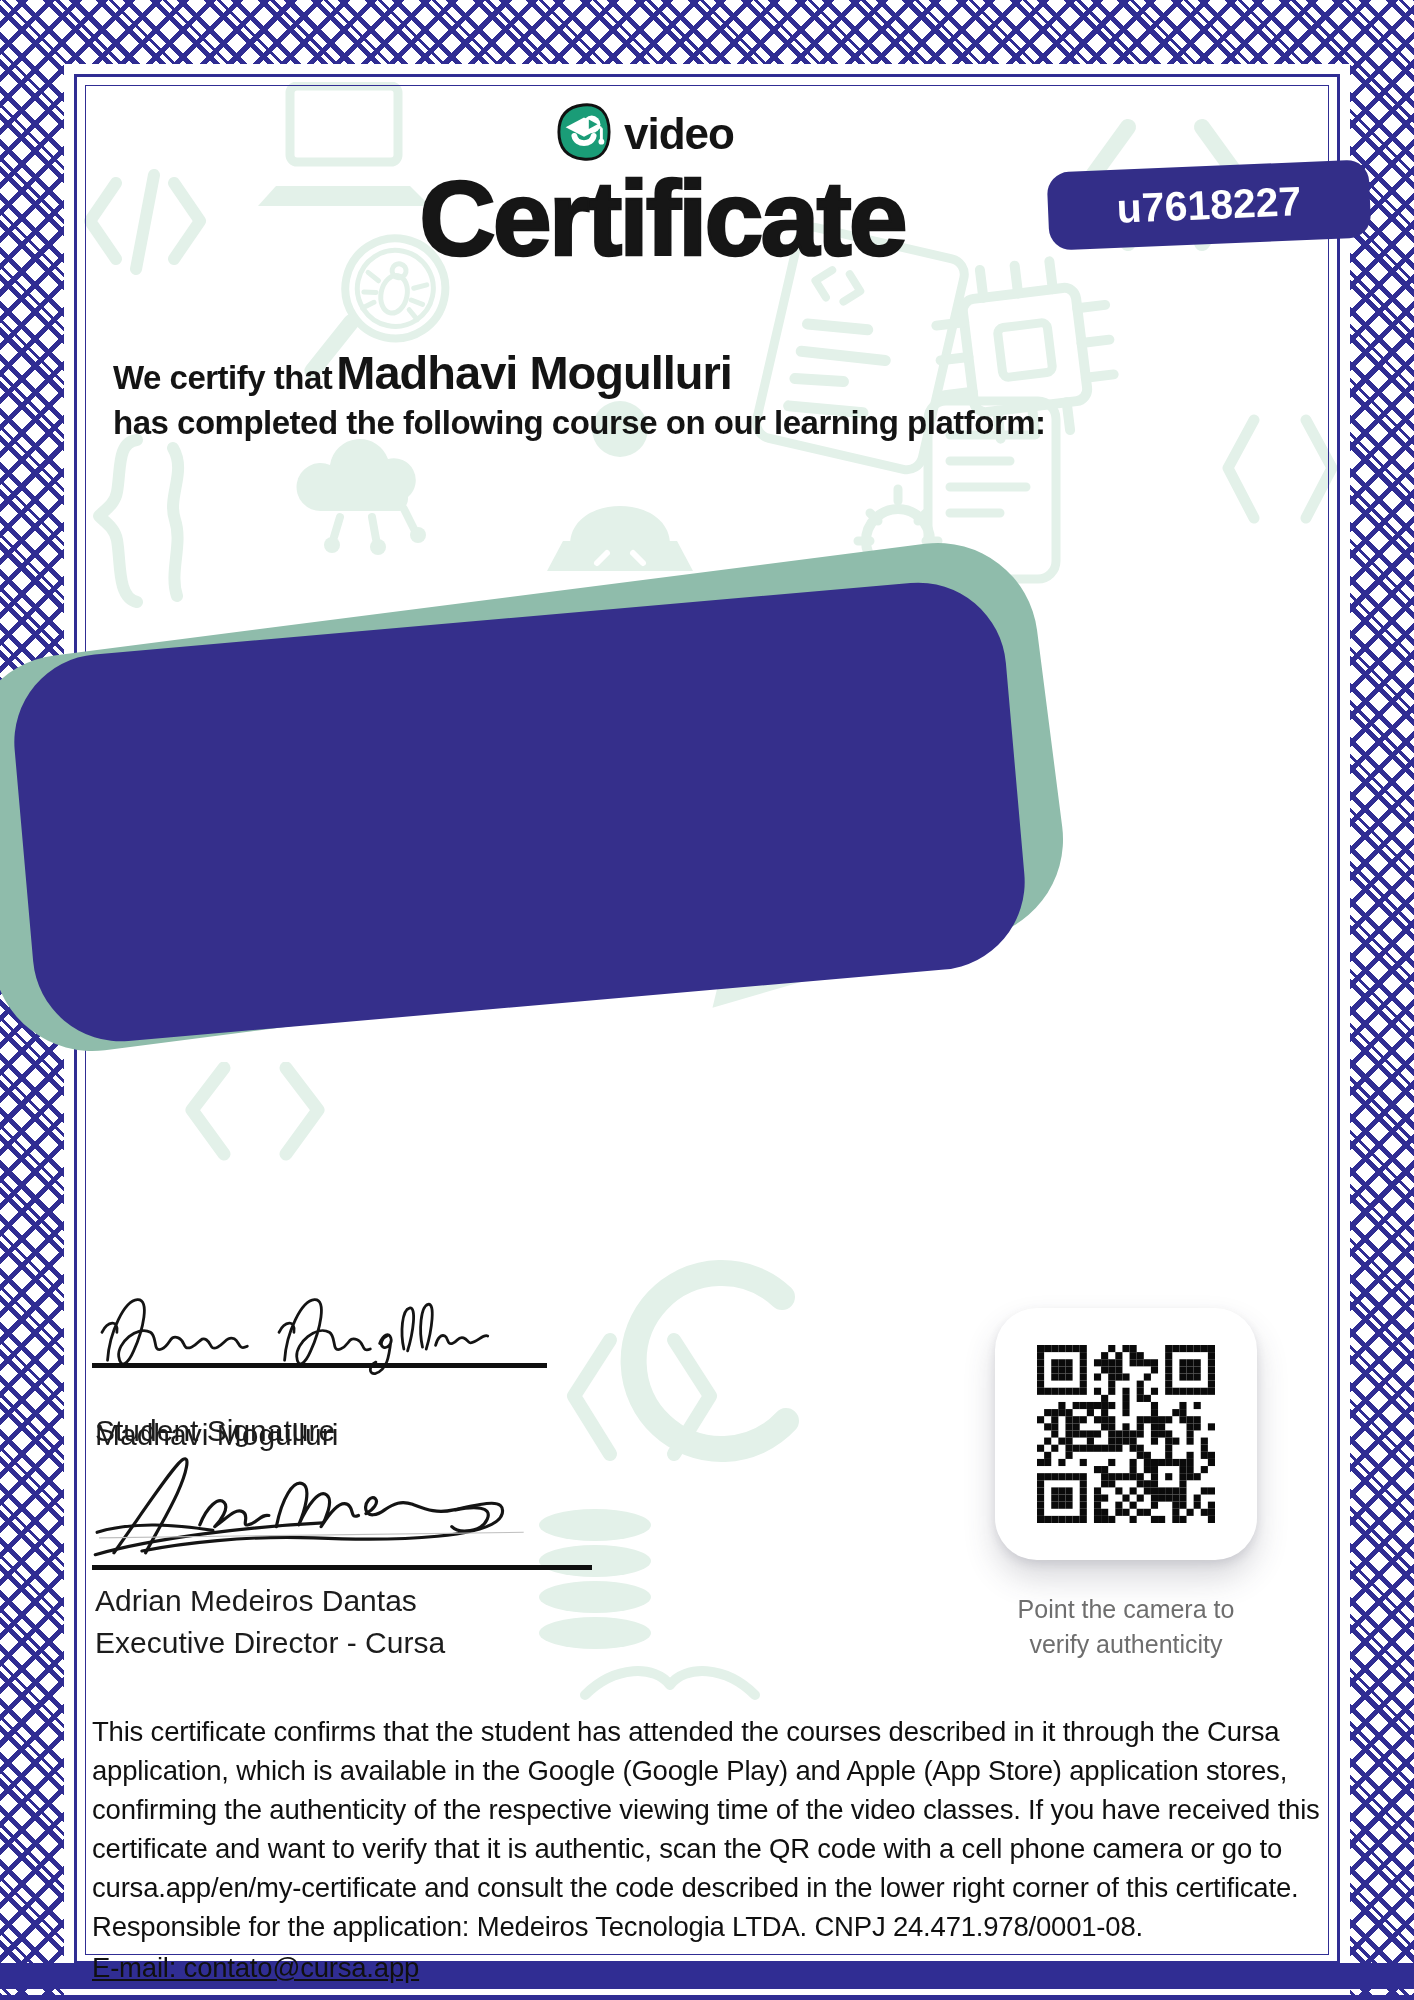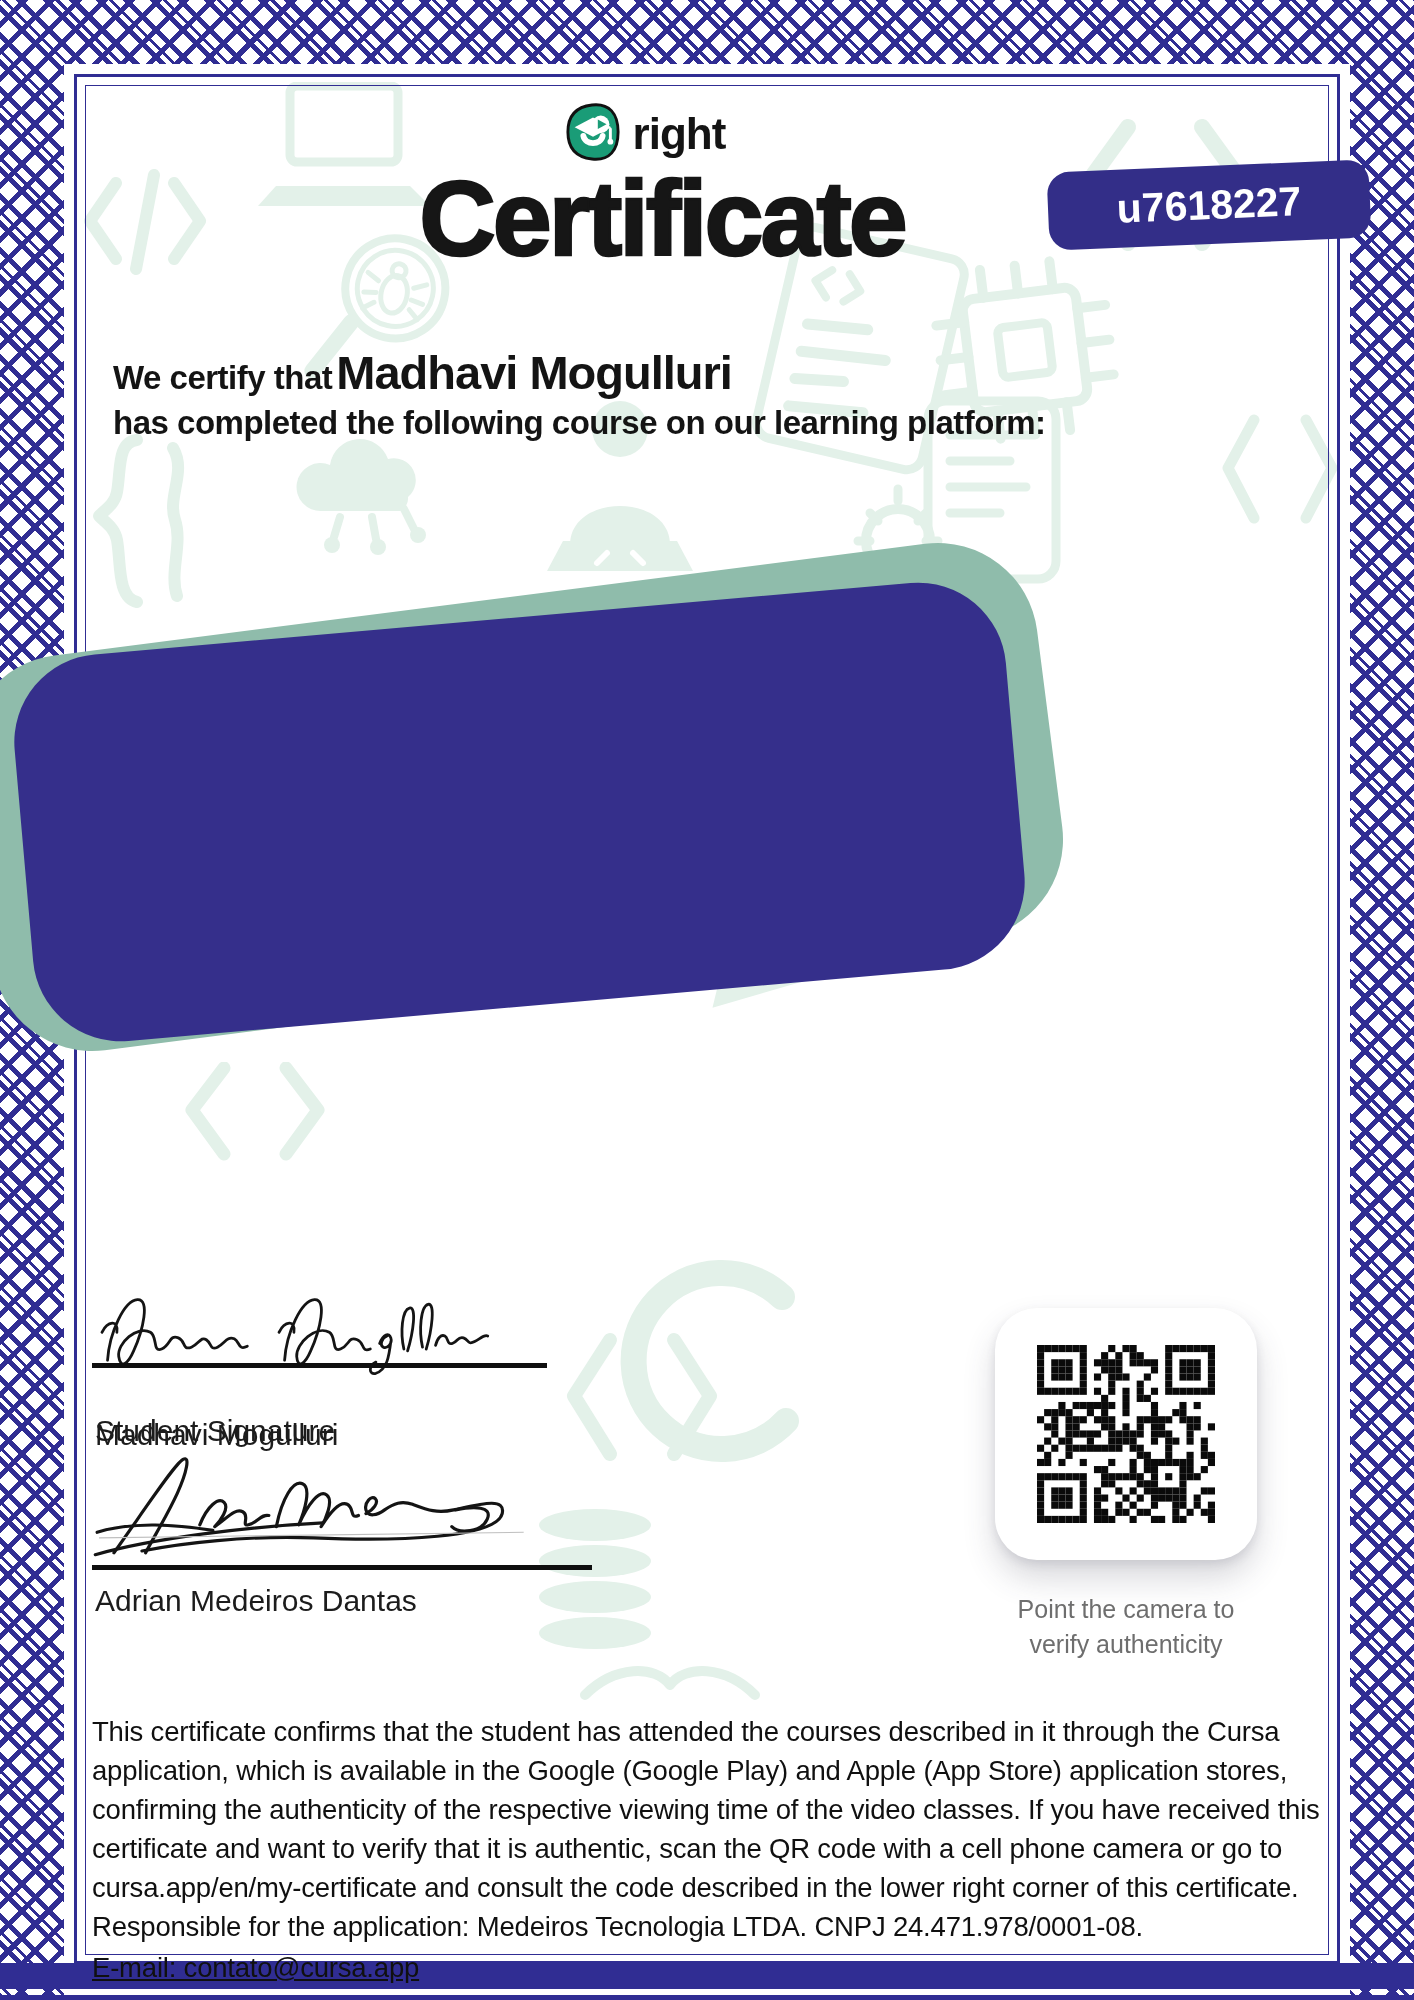--- a/index.html
+++ b/index.html
@@ -218,21 +218,21 @@
       <svg width="56" height="60" viewBox="0 0 58 62">
         <path d="M28,3 C10,5 3,16 3,31 C3,46 10,57 28,59 C46,61 55,50 55,31 C55,12 46,1 28,3 Z" fill="var(--logo-green)" stroke="#111" stroke-width="3"></path>
         <polygon points="29,16 48,26 29,36 10,26" fill="#fff"></polygon>
         <circle cx="37" cy="23" r="9" fill="#fff"></circle>
         <polygon points="34,18 43,23 34,28" fill="var(--logo-green)"></polygon>
         <path d="M19,35 C21,45 37,45 39,35" stroke="#fff" stroke-width="6" fill="none" stroke-linecap="round"></path>
         <path d="M47,28 L47,38" stroke="#fff" stroke-width="3" stroke-linecap="round"></path>
         <circle cx="47" cy="41" r="3" fill="#fff"></circle>
       </svg>
     </span>
-    <span class="logo-text">right</span>
+    <span class="logo-text">video</span>
   </div>
 
   <div class="cert-title">Certificate</div>
 
   <div class="badge">u7618227</div>
 
   <div class="intro">
     <div class="l1">
       <span class="prefix">We certify that</span>
       <span class="student">Madhavi Mogulluri</span>
@@ -269,20 +269,21 @@
         <path d="M118,78 C126,58 138,48 144,54 C150,60 140,74 134,80 C148,70 156,60 164,64 C172,68 162,80 170,78 C180,76 184,66 192,68"></path>
         <path d="M200,80 C206,50 218,30 228,34 C238,38 230,64 224,78 C234,56 246,40 254,46 C262,52 252,74 248,80 C258,64 268,52 276,56 C284,60 278,72 288,68"></path>
         <path d="M296,66 C304,62 310,54 306,50 C302,46 294,54 296,62 C298,70 308,68 316,62 C326,55 334,52 346,56 C362,62 372,66 390,62 C418,56 446,48 442,66 C436,92 330,96 240,92 C170,89 96,98 56,106"></path>
         <path d="M392,62 C412,58 432,58 426,72 C420,86 396,88 388,80"></path>
       </g>
       <line x1="10" y1="92" x2="465" y2="86" stroke="#bfbfbf" stroke-width="1.2"></line>
     </svg>
   </div>
   <div class="sig-line" style="left:92px;top:1565px;width:500px;"></div>
   <div class="sig-label" style="left:95px;top:1584px;">Adrian Medeiros Dantas</div>
+  <div class="sig-label" style="left:95px;top:1626px;">Executive Director - Cursa</div>
 
   <div class="qr-card">
     <svg id="qr" width="178" height="178" viewBox="0 0 175 175">
         <rect x="0" y="0" width="7" height="7" fill="#0a0a0a"></rect>
         <rect x="7" y="0" width="7" height="7" fill="#0a0a0a"></rect>
         <rect x="14" y="0" width="7" height="7" fill="#0a0a0a"></rect>
         <rect x="21" y="0" width="7" height="7" fill="#0a0a0a"></rect>
         <rect x="28" y="0" width="7" height="7" fill="#0a0a0a"></rect>
         <rect x="35" y="0" width="7" height="7" fill="#0a0a0a"></rect>
         <rect x="42" y="0" width="7" height="7" fill="#0a0a0a"></rect>

